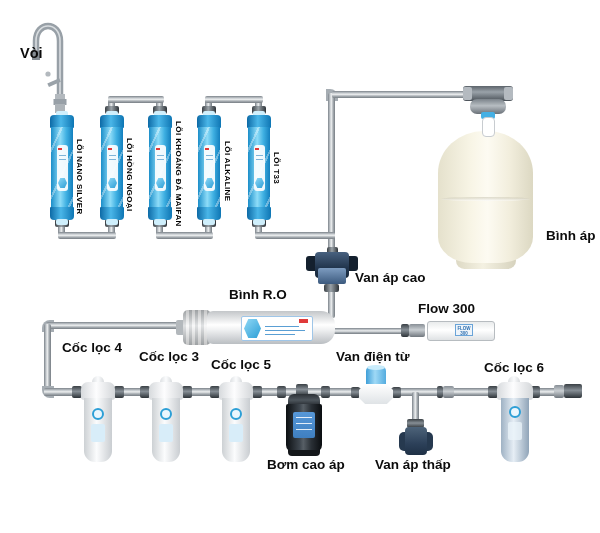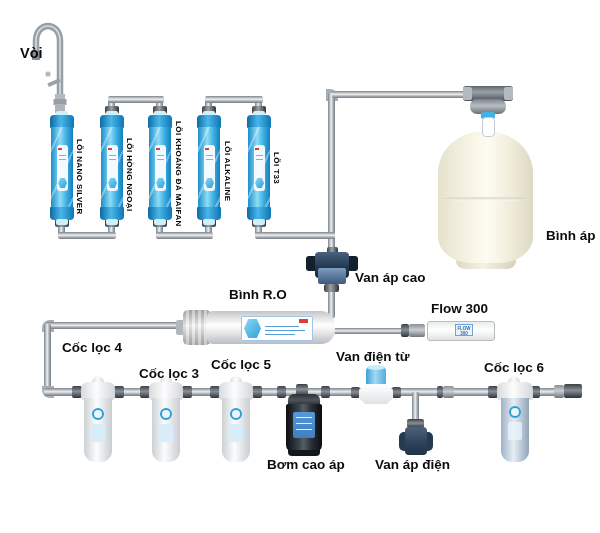--- a/index.html
+++ b/index.html
@@ -258,42 +258,42 @@
   </div>
   <div class="lbl" style="left:229px;top:287px;">Bình R.O</div>
 
   <div class="collar-h" style="left:401px;top:324px;width:8px;height:13px;"></div>
   <div class="coupler" style="left:409px;top:324px;width:16px;height:13px;"></div>
   <div class="flow-cyl"></div>
   <div class="flow-tag">
     <div>FLOW</div>
     <div>300</div>
   </div>
-  <div class="lbl" style="left:431px;top:301px;">Flow 300</div>
+  <div class="lbl" style="left:418px;top:301px;">Flow 300</div>
 
   <div class="housing-dome" style="left:92px;top:376px;"></div>
   <div class="housing-cap" style="left:81px;top:382px;"></div>
   <div class="housing-body" style="left:84px;top:398px;"></div>
   <div class="sticker-circle" style="left:92px;top:408px;"></div>
   <div class="sticker-rect" style="left:91px;top:424px;"></div>
 
   <div class="housing-dome" style="left:160px;top:376px;"></div>
   <div class="housing-cap" style="left:149px;top:382px;"></div>
   <div class="housing-body" style="left:152px;top:398px;"></div>
   <div class="sticker-circle" style="left:160px;top:408px;"></div>
   <div class="sticker-rect" style="left:159px;top:424px;"></div>
 
   <div class="housing-dome" style="left:230px;top:376px;"></div>
   <div class="housing-cap" style="left:219px;top:382px;"></div>
   <div class="housing-body" style="left:222px;top:398px;"></div>
   <div class="sticker-circle" style="left:230px;top:408px;"></div>
   <div class="sticker-rect" style="left:229px;top:424px;"></div>
 
   <div class="lbl" style="left:62px;top:340px;">Cốc lọc 4</div>
-  <div class="lbl" style="left:139px;top:366px;">Cốc lọc 3</div>
+  <div class="lbl" style="left:139px;top:349px;">Cốc lọc 3</div>
   <div class="lbl" style="left:211px;top:357px;">Cốc lọc 5</div>
 
   <div class="collar-h" style="left:296px;top:384px;width:12px;height:12px;"></div>
   <div class="abs" style="left:288px;top:394px;width:32px;height:12px;border-radius:6px 6px 0 0;background:linear-gradient(to bottom,#2c3136,#4e565d 50%,#23282d);"></div>
   <div class="abs" style="left:286px;top:404px;width:36px;height:48px;border-radius:2px 2px 7px 7px;background:linear-gradient(to right,#0c0f12,#3e464e 38%,#575f66 48%,#2a3036 70%,#0a0d10);"></div>
   <div class="abs" style="left:293px;top:412px;width:22px;height:26px;border-radius:2px;background:linear-gradient(to bottom,#5798d8,#3f7fc0);">
     <div class="pump-label-ln" style="top:5px;"></div>
     <div class="pump-label-ln" style="top:11px;"></div>
     <div class="pump-label-ln" style="top:17px;"></div>
   </div>
@@ -302,21 +302,21 @@
 
   <div class="abs" style="left:366px;top:366px;width:20px;height:20px;border-radius:5px 5px 2px 2px;background:linear-gradient(to right,#3f9fd8,#9fd9f6 45%,#54acdf);"></div>
   <div class="abs" style="left:367px;top:365px;width:18px;height:5px;border-radius:50%;background:#c9ecfb;"></div>
   <div class="abs" style="left:359px;top:384px;width:34px;height:20px;background:linear-gradient(to bottom,#ffffff,#dfe3e6);clip-path:polygon(18% 0,82% 0,100% 30%,100% 70%,82% 100%,18% 100%,0 70%,0 30%);"></div>
   <div class="lbl" style="left:336px;top:349px;">Van điện từ</div>
 
   <div class="collar-h" style="left:407px;top:419px;width:17px;height:9px;"></div>
   <div class="abs" style="left:399px;top:432px;width:12px;height:19px;border-radius:5px;background:#26394f;"></div>
   <div class="abs" style="left:421px;top:432px;width:12px;height:19px;border-radius:5px;background:#26394f;"></div>
   <div class="abs" style="left:405px;top:427px;width:22px;height:28px;border-radius:4px;background:linear-gradient(to bottom,#4d6379,#2c4059 60%,#1f3146);"></div>
-  <div class="lbl" style="left:375px;top:457px;">Van áp điện</div>
+  <div class="lbl" style="left:375px;top:457px;">Van áp thấp</div>
 
   <div class="housing-dome" style="left:508px;top:376px;"></div>
   <div class="housing-cap" style="left:497px;top:382px;width:36px;"></div>
   <div class="housing-body clear" style="left:501px;top:398px;"></div>
   <div class="sticker-circle" style="left:509px;top:406px;"></div>
   <div class="sticker-rect" style="left:508px;top:422px;background:rgba(235,244,250,.75);"></div>
   <div class="lbl" style="left:484px;top:360px;">Cốc lọc 6</div>
 
 
 </div>

